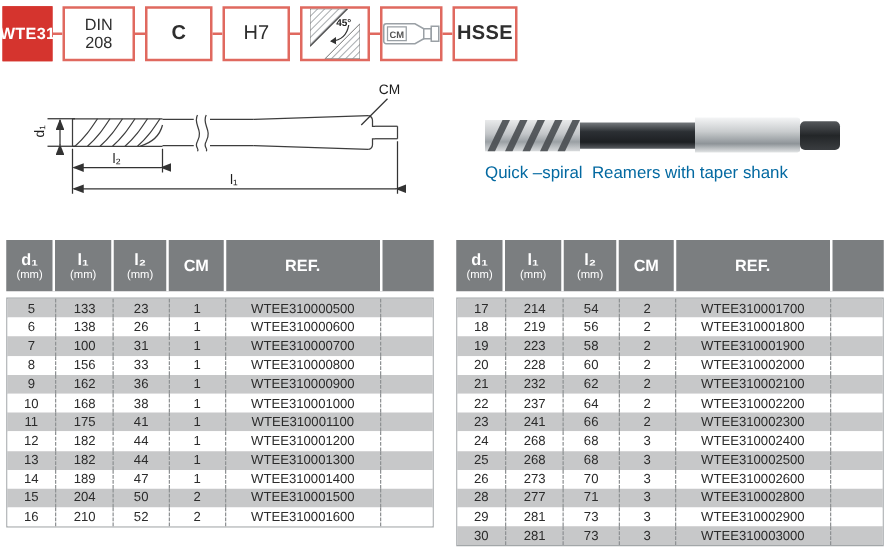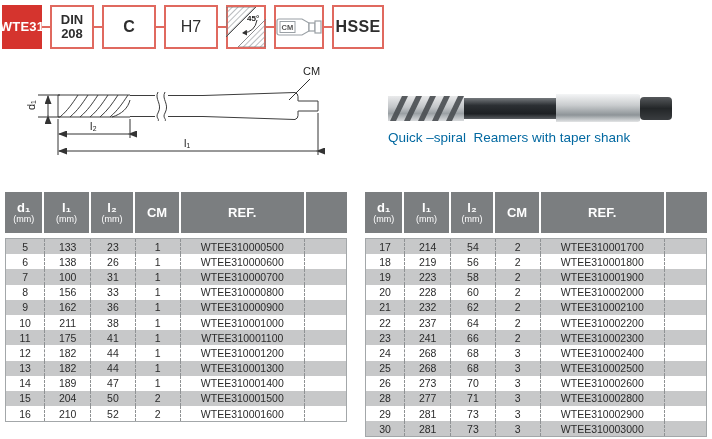--- a/index.html
+++ b/index.html
@@ -7,24 +7,24 @@
         font-family:"Liberation Sans","DejaVu Sans",sans-serif;color:#2e2e2e;}
 
   
   .badges{position:absolute;left:2px;top:5px;height:44px;display:flex;align-items:center;}
   .badge{height:44px;box-sizing:border-box;border:2px solid #e0695f;background:#fff;
          display:flex;flex-direction:column;align-items:center;justify-content:center;
          color:#2e2e2e;font-weight:bold;line-height:1.05;}
   .badge.solid{background:#d5342e;border-color:#d5342e;color:#fff;}
   .connector{width:8px;height:2px;background:#e0695f;}
   .b-code{width:40px;font-size:13px;letter-spacing:.2px;}
-  .b-din{width:44px;font-size:13px;font-weight:700;}
+  .b-din{width:58px;font-size:13px;font-weight:400;}
   .b-c{width:54px;font-size:16px;font-weight:600;}
   .b-h7{width:54px;font-size:16px;font-weight:400;}
-  .b-angle{width:40px;}
+  .b-angle{width:56px;}
   .b-cm{width:50px;}
   .b-hsse{width:52px;font-size:16px;font-weight:700;letter-spacing:.3px;}
 
   
   .drawing{position:absolute;left:8px;top:60px;}
 
   
   .photo{position:absolute;left:386px;top:88px;}
   .caption{position:absolute;left:388px;top:130px;font-size:13.5px;color:#0369a1;white-space:pre;}
 
@@ -269,21 +269,21 @@
         <div class="trow odd">
           <div class="tcell c0">9</div>
           <div class="tcell c1">162</div>
           <div class="tcell c2">36</div>
           <div class="tcell c3">1</div>
           <div class="tcell c4">WTEE310000900</div>
           <div class="tcell c5"></div>
         </div>
         <div class="trow even">
           <div class="tcell c0">10</div>
-          <div class="tcell c1">211</div>
+          <div class="tcell c1">168</div>
           <div class="tcell c2">38</div>
           <div class="tcell c3">1</div>
           <div class="tcell c4">WTEE310001000</div>
           <div class="tcell c5"></div>
         </div>
         <div class="trow odd">
           <div class="tcell c0">11</div>
           <div class="tcell c1">175</div>
           <div class="tcell c2">41</div>
           <div class="tcell c3">1</div>

